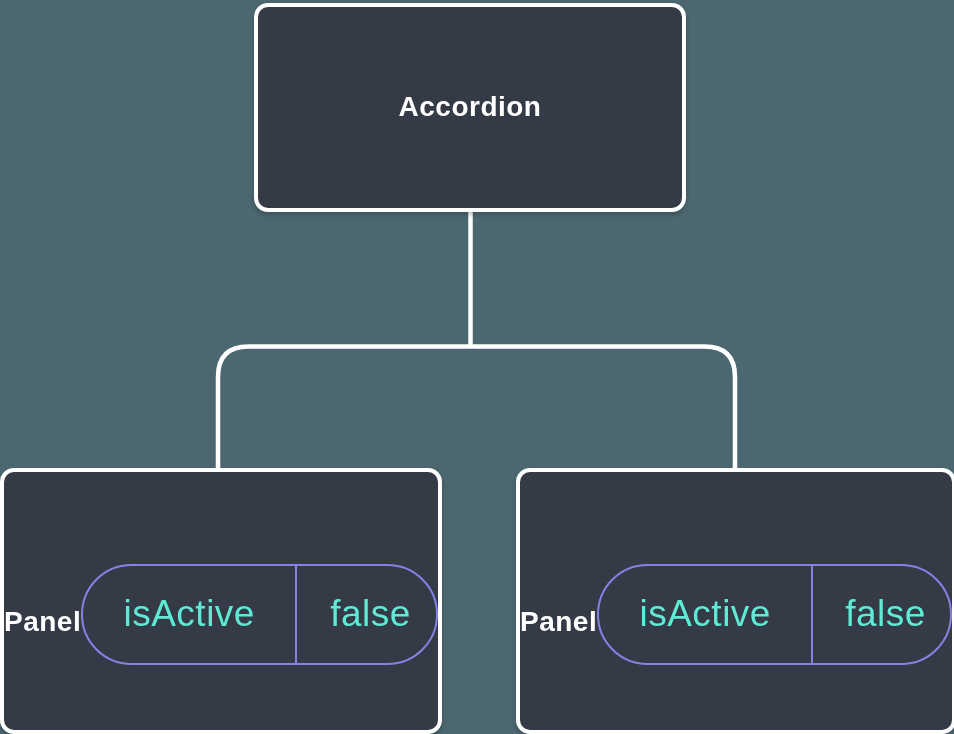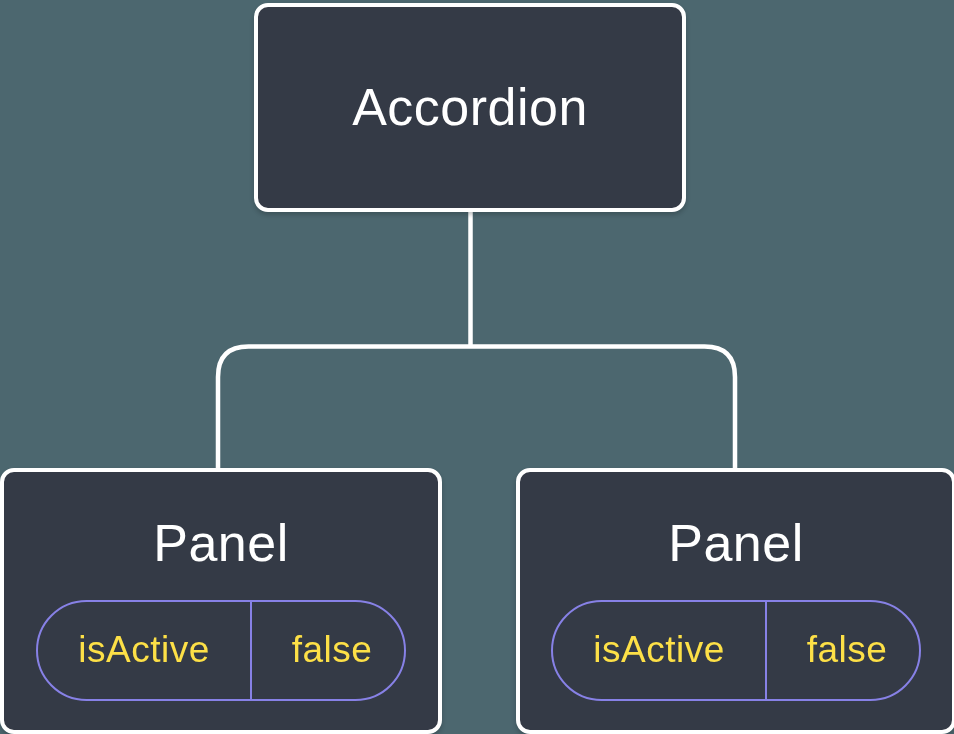--- a/index.html
+++ b/index.html
@@ -37,51 +37,51 @@
     height: 209px;
     display: flex;
     align-items: center;
     justify-content: center;
   }
   .panel-node {
     top: 468px;
     width: 442px;
     height: 266px;
     display: flex;
-    flex-direction: column;
+    flex-direction: row;
     align-items: center;
   }
   .panel-node.left  { left: 0px; }
   .panel-node.right { left: 516px; width: 440px; }
   .node-title {
     color: #ffffff;
-    font-size: 52px;
+    font-size: 28px;
     line-height: 1.15;
-    font-weight: 400;
+    font-weight: 700;
     letter-spacing: 0.5px;
   }
   .panel-node .node-title {
     margin-top: 42px;
   }
   .state-pill {
     box-sizing: border-box;
     margin-top: 26px;
     width: 370px;
     height: 101px;
     border: 2.5px solid #8781e6;
     border-radius: 50.5px;
     display: flex;
     align-items: stretch;
     overflow: hidden;
   }
   .state-cell {
     display: flex;
     align-items: center;
     justify-content: center;
-    color: #fde047;
+    color: #5eead4;
     font-size: 37px;
     letter-spacing: 0.5px;
   }
   .state-cell.name {
     width: 212px;
     border-right: 2.5px solid #8781e6;
   }
   .state-cell.value {
     flex: 1;
     margin-left: 8px;

